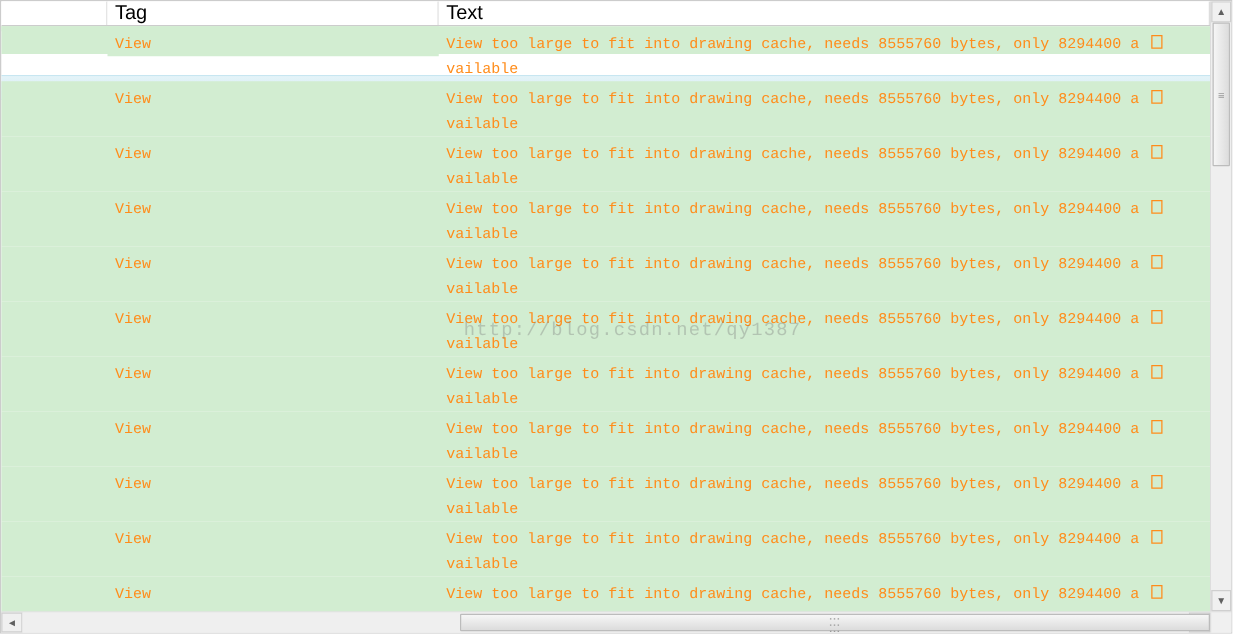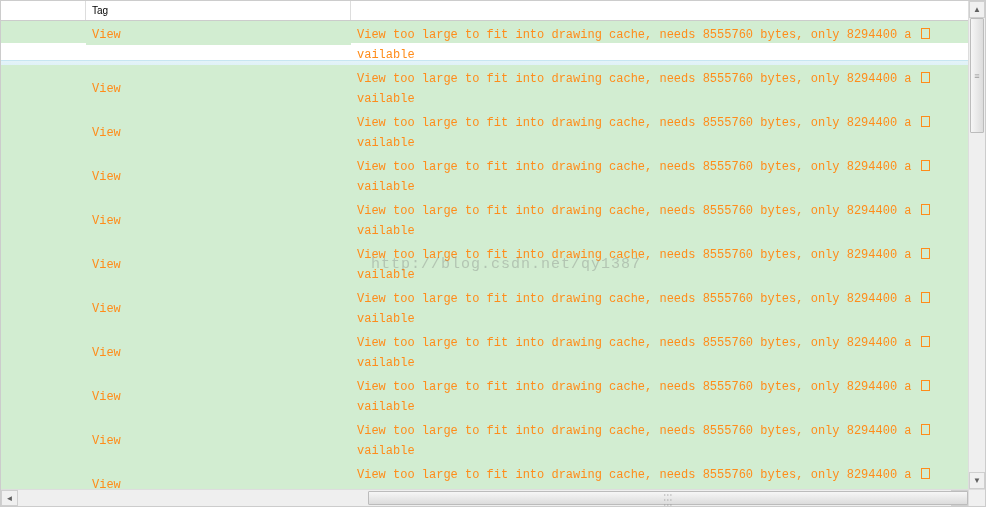--- a/index.html
+++ b/index.html
@@ -32,21 +32,21 @@
     flex: 1;
     overflow: hidden;
     position: relative;
   }
 
   .header-row {
     display: flex;
     height: 20px;
     background: #fff;
     border-bottom: 1px solid #ccc;
-    font-size: 10px;
+    font-size: 16px;
     color: #000;
   }
   .header-cell {
     border-right: 1px solid #ddd;
     padding: 2px 6px;
     line-height: 16px;
     background: #fff;
     white-space: nowrap;
     overflow: hidden;
   }
@@ -77,21 +77,21 @@
   .blue-band {
     position: absolute;
     left: 0; right: 0;
     top: 39px; 
     height: 20px;
     background: linear-gradient(#e4f3f8, #d0ebf4);
     border-top: 1px solid #c7e6f1;
     border-bottom: 1px solid #c7e6f1;
     z-index: 0;
   }
-  .rows .row { position: relative; z-index: 1; align-items: center; }
+  .rows .row { position: relative; z-index: 1; }
 
   
   .row0 { background: rgba(210,237,209,1); }
   .row0 .c-text { position: relative; }
 
   
   .rows { z-index: 2; }
   .blue-band { z-index: 1; }
   
   .row0 {
@@ -204,20 +204,21 @@
 
 <div class="outer">
 
   <div class="viewport">
 
     <div class="table-area">
 
       <div class="header-row">
         <div class="header-cell col-spacer"></div>
         <div class="header-cell col-tag">Tag</div>
+        <div class="header-cell col-text">Text</div>
       </div>
 
       <div class="rows" id="rows">
         <div class="blue-band"></div>
 
       <div class="row row0">
             <div class="cell c-spacer"></div>
             <div class="cell c-tag">View</div>
             <div class="cell c-text"><span>View too large to fit into drawing cache, needs 8555760 bytes, only 8294400 a </span><span class="box-char"></span><br><span>vailable</span></div>
           </div>

